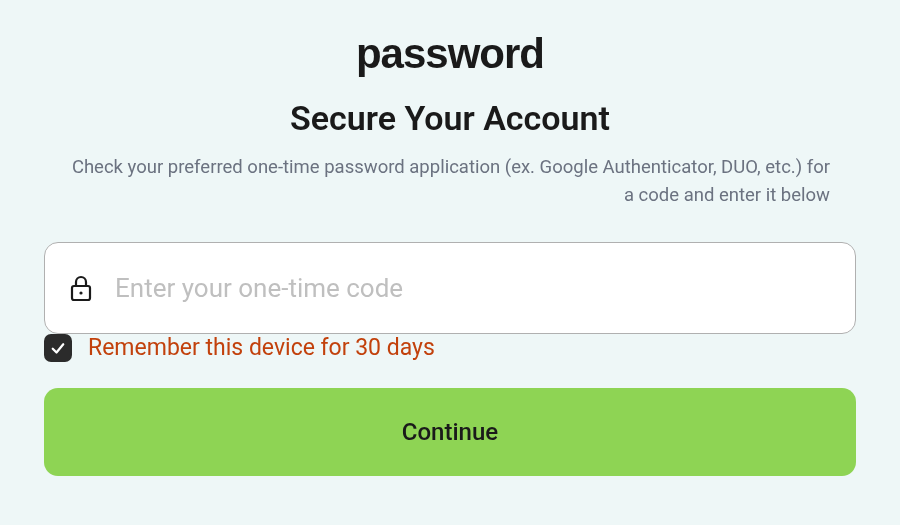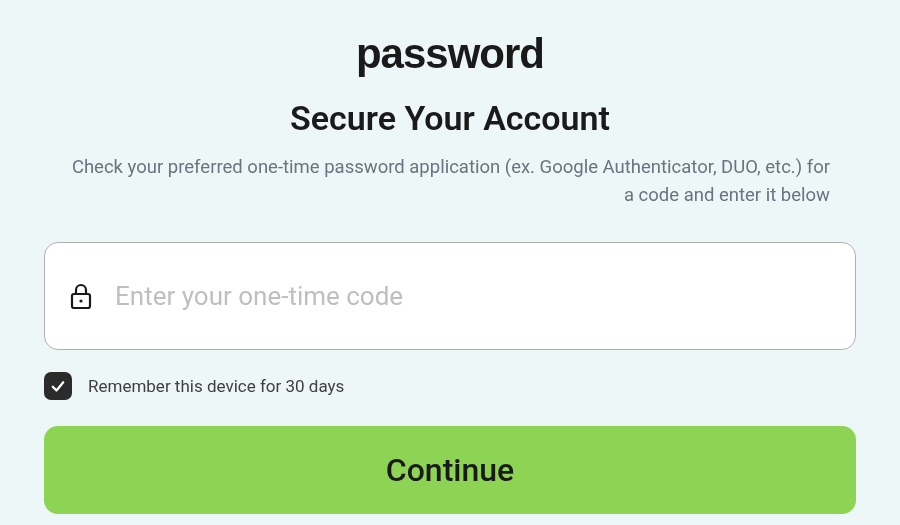--- a/index.html
+++ b/index.html
@@ -35,28 +35,27 @@
       font-size: 18.5px;
       color: #6b7280;
       text-align: right;
       max-width: 760px;
       line-height: 1.5;
       margin-bottom: 32px;
       font-weight: 400;
     }
     .input-wrapper {
       width: 812px;
-      height: 108px;
+      height: 92px;
       background: #ffffff;
       border: 1.5px solid #b0b0b0;
       border-radius: 14px;
       display: flex;
       align-items: center;
       padding: 0 24px;
-      margin-bottom: 22px;
     }
     .lock-icon {
       width: 24px;
       height: 28px;
       margin-right: 22px;
       flex-shrink: 0;
     }
     .code-input {
       flex: 1;
       border: none;
@@ -85,31 +84,31 @@
       justify-content: center;
       margin-right: 16px;
       cursor: pointer;
       flex-shrink: 0;
     }
     .checkbox svg {
       width: 18px;
       height: 18px;
     }
     .remember-label {
-      font-size: 17px;
-      color: #404040;
+      font-size: 23px;
+      color: #c2410c;
       font-weight: 400;
     }
     .continue-btn {
       width: 812px;
       height: 88px;
       background: #8ed454;
       border: none;
       border-radius: 14px;
-      font-size: 32px;
+      font-size: 24px;
       font-weight: 500;
       color: #1a1a1a;
       cursor: pointer;
       font-family: inherit;
     }
   </style>
 </head>
 <body>
 
 <div class="logo">password</div>

